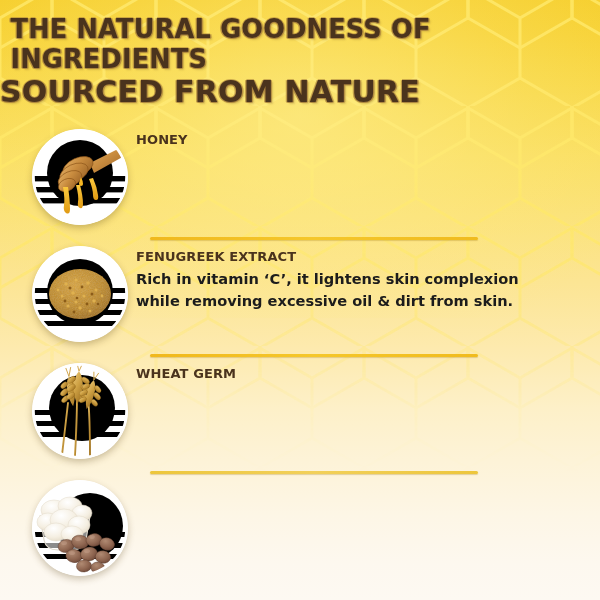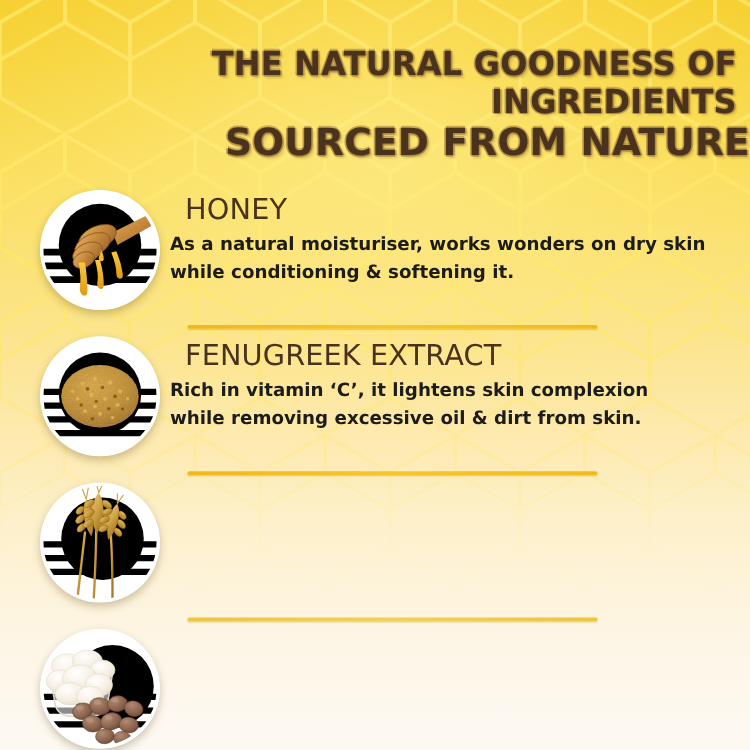--- a/index.html
+++ b/index.html
@@ -52,22 +52,22 @@
     top: -22%;
     width: 120%;
     height: 75%;
     pointer-events: none;
     background: radial-gradient(ellipse at 50% 55%, rgba(255,240,150,.55) 0%, rgba(255,235,130,.22) 45%, rgba(255,230,120,0) 72%);
   }
 
   
   #header {
     position: relative;
-    padding-top: 37px;
-    text-align: right;
+    padding-top: 14px;
+    text-align: left;
   }
   .title-line {
     display: block;
     color: #4a331d;
     font-weight: 800;
     letter-spacing: .2px;
     line-height: 1.12;
     text-shadow:
       1.4px 0 0 rgba(168,128,60,.55),
       -1.4px 0 0 rgba(168,128,60,.55),
@@ -112,25 +112,25 @@
   }
   .badge svg { display:block; width:96px; height:96px; }
 
   .copy {
     flex: 1 1 auto;
     padding-top: 4px;
     padding-left: 4px;
   }
   .ing-name {
     color: #4a331d;
-    font-weight: 400;
-    font-size: 23px;
+    font-weight: 700;
+    font-size: 13px;
     letter-spacing: .1px;
     line-height: 1.1;
-    margin: 0 0 4px 12px;
+    margin: 0 0 4px 0;
     font-family: "DejaVu Sans", "Liberation Sans", sans-serif;
   }
   .ing-desc {
     color: #1c1c1c;
     font-size: 14.6px;
     font-weight: 600;
     line-height: 1.48;
     margin: 0;
     max-width: 430px;
     font-family: "DejaVu Sans", "Liberation Sans", sans-serif;
@@ -218,21 +218,20 @@
               <path d="M44 56 q3 11 2 17 q-1 5 2 6 q3 1 3 -4 q0 -8 -3 -19 z" fill="url(#honeyG)"></path>
               <path d="M57 50 q4 10 4 16 q0 5 3 5 q3 0 2 -5 q-1 -8 -5 -17 z" fill="url(#honeyG)"></path>
               <path d="M49 48 q2 4 2 7 q0 2 -2 2 q-2 0 -2 -3 z" fill="#f7b824"></path>
             </g>
             <circle cx="48" cy="48" r="46.5" fill="none" stroke="#ffffff" stroke-width="2.6"></circle>
           </svg>
         </div>
       </div>
       <div class="copy">
         <p class="ing-name">HONEY</p>
-        <p class="ing-desc">As a natural moisturiser, works wonders on dry skin while conditioning &amp; softening it.</p>
       </div>
     </div>
     <div class="divider"></div>
 
     <div class="row">
       <div class="badge-wrap">
         <div class="badge">
           <svg viewBox="0 0 96 96" xmlns="http://www.w3.org/2000/svg" aria-hidden="true">
             <defs>
               <clipPath id="clipF">
@@ -364,20 +363,21 @@
                   <ellipse cx="10" cy="22" rx="4" ry="2.4" transform="rotate(36 10 22)"></ellipse>
                 </g>
                 <path d="M4 0 L2 -8 M4 0 L7 -8" stroke="#cfa245" stroke-width="0.9"></path>
               </g>
             </g>
             <circle cx="48" cy="48" r="46.5" fill="none" stroke="#ffffff" stroke-width="2.6"></circle>
           </svg>
         </div>
       </div>
       <div class="copy">
+        <p class="ing-name">WHEAT GERM</p>
       </div>
     </div>
     <div class="divider pale"></div>
 
     <div class="row">
       <div class="badge-wrap">
         <div class="badge">
           <svg viewBox="0 0 96 96" xmlns="http://www.w3.org/2000/svg" aria-hidden="true">
             <defs>
               <clipPath id="clipS">

